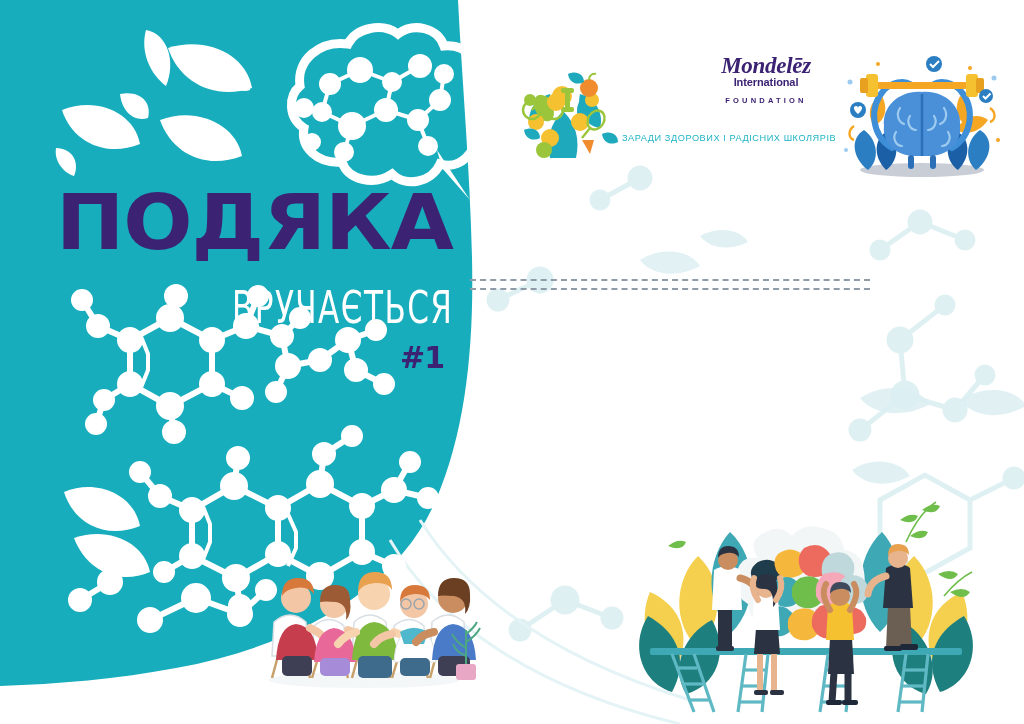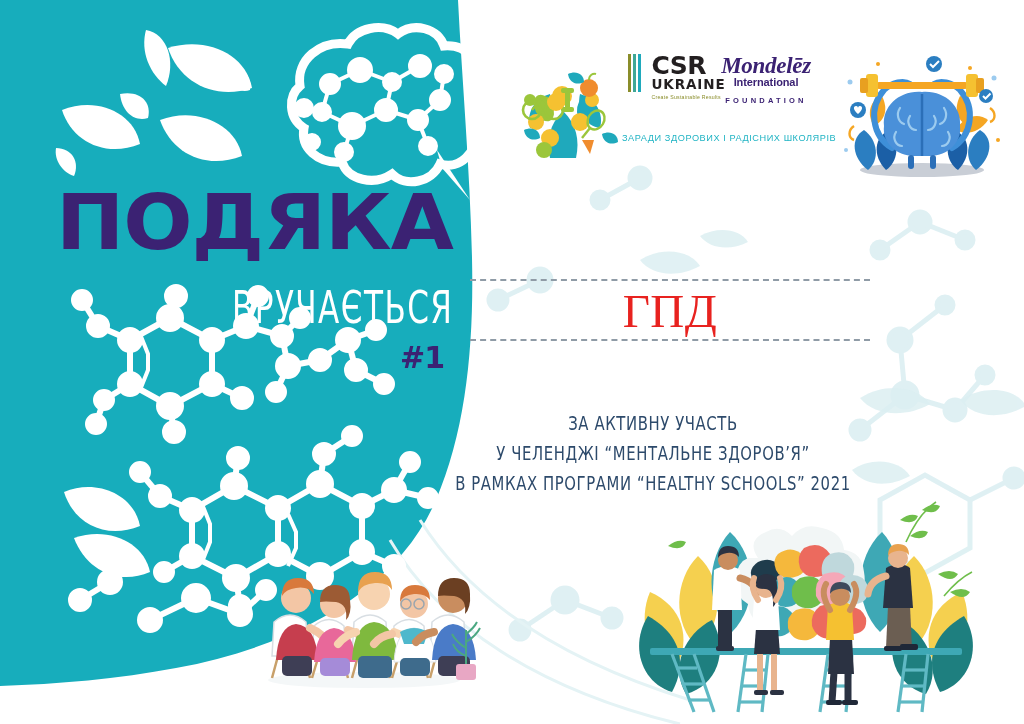--- a/index.html
+++ b/index.html
@@ -459,32 +459,20 @@
         <path d="M72,86 L80,100 L84,86 Z" fill="#F08C2E"></path>
 
         <circle cx="46" cy="48" r="9" fill="#F5C131"></circle>
 
         <path d="M14,76 C22,72 30,76 30,84 C22,88 15,84 14,76 Z" fill="#1FA9BC"></path>
         <path d="M92,80 C100,76 108,80 108,88 C100,92 93,88 92,80 Z" fill="#1FA9BC"></path>
         <path d="M58,20 C66,16 74,20 74,28 C66,32 59,28 58,20 Z" fill="#1FA9BC"></path>
       </g>
     </svg>
 
-    <div id="csr-logo">
-      <svg id="csr-bars" width="16" height="38">
-        <rect x="0" y="0" width="3" height="38" fill="#8A8D2A"></rect>
-        <rect x="5" y="0" width="3" height="38" fill="#3FA796"></rect>
-        <rect x="10" y="0" width="3" height="38" fill="#1FA9BC"></rect>
-      </svg>
-      <div id="csr-text-wrap">
-        <div class="csr-main">CSR</div>
-        <div class="csr-sub">UKRAINE</div>
-        <div class="csr-tag">Create Sustainable Results</div>
-      </div>
-    </div>
 
     <div id="mdlz-logo">
       <div class="mdlz-main">Mondelēz</div>
       <div class="mdlz-sub">International</div>
       <div class="mdlz-found">FOUNDATION</div>
     </div>
 
     <div id="hs-wordmark">
       <div class="hs-sub">ЗАРАДИ ЗДОРОВИХ І РАДІСНИХ ШКОЛЯРІВ</div>
     </div>
@@ -747,23 +735,17 @@
       <rect x="262" y="148" width="18" height="6" rx="2" fill="#1F2838"></rect>
     </g>
   </svg>
 
   <div class="abs" id="title-podyaka">ПОДЯКА</div>
   <div class="abs" id="title-vruchaetsya">ВРУЧАЄТЬСЯ</div>
   <div class="abs" id="title-number">#1</div>
 
   <div id="recipient-block">
     <div class="recipient-rule"></div>
-    <div class="recipient-line">ГПД</div>
     <div class="recipient-rule"></div>
   </div>
 
-  <div id="reason-block">
-    <div class="reason-line">ЗА АКТИВНУ УЧАСТЬ</div>
-    <div class="reason-line">У ЧЕЛЕНДЖІ “МЕНТАЛЬНЕ ЗДОРОВ’Я”</div>
-    <div class="reason-line">В РАМКАХ ПРОГРАМИ “HEALTHY SCHOOLS” 2021</div>
-  </div>
 
 </div>
 
 </body></html>

